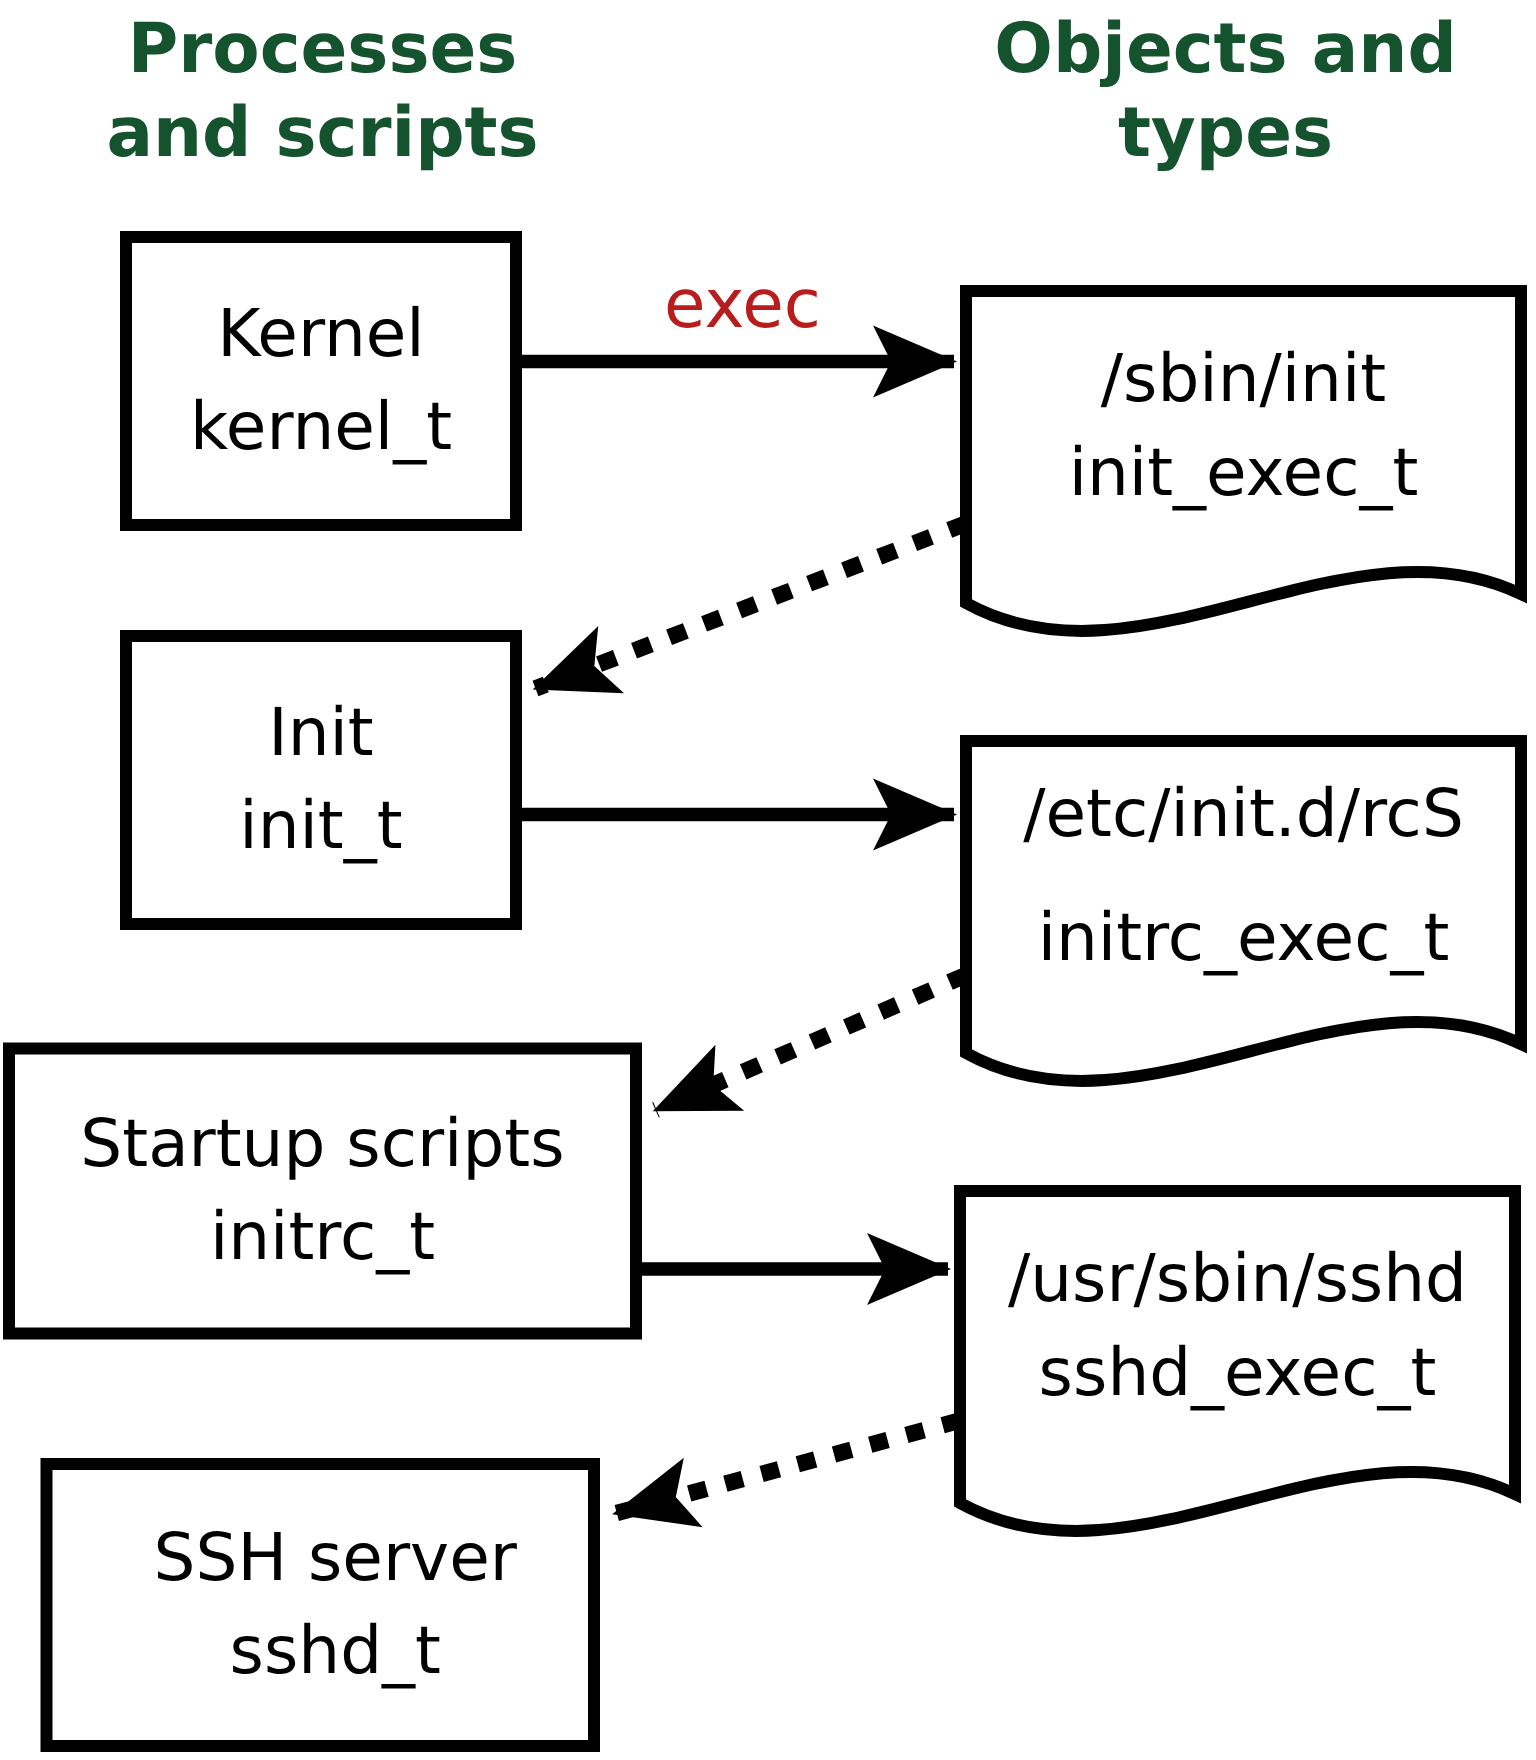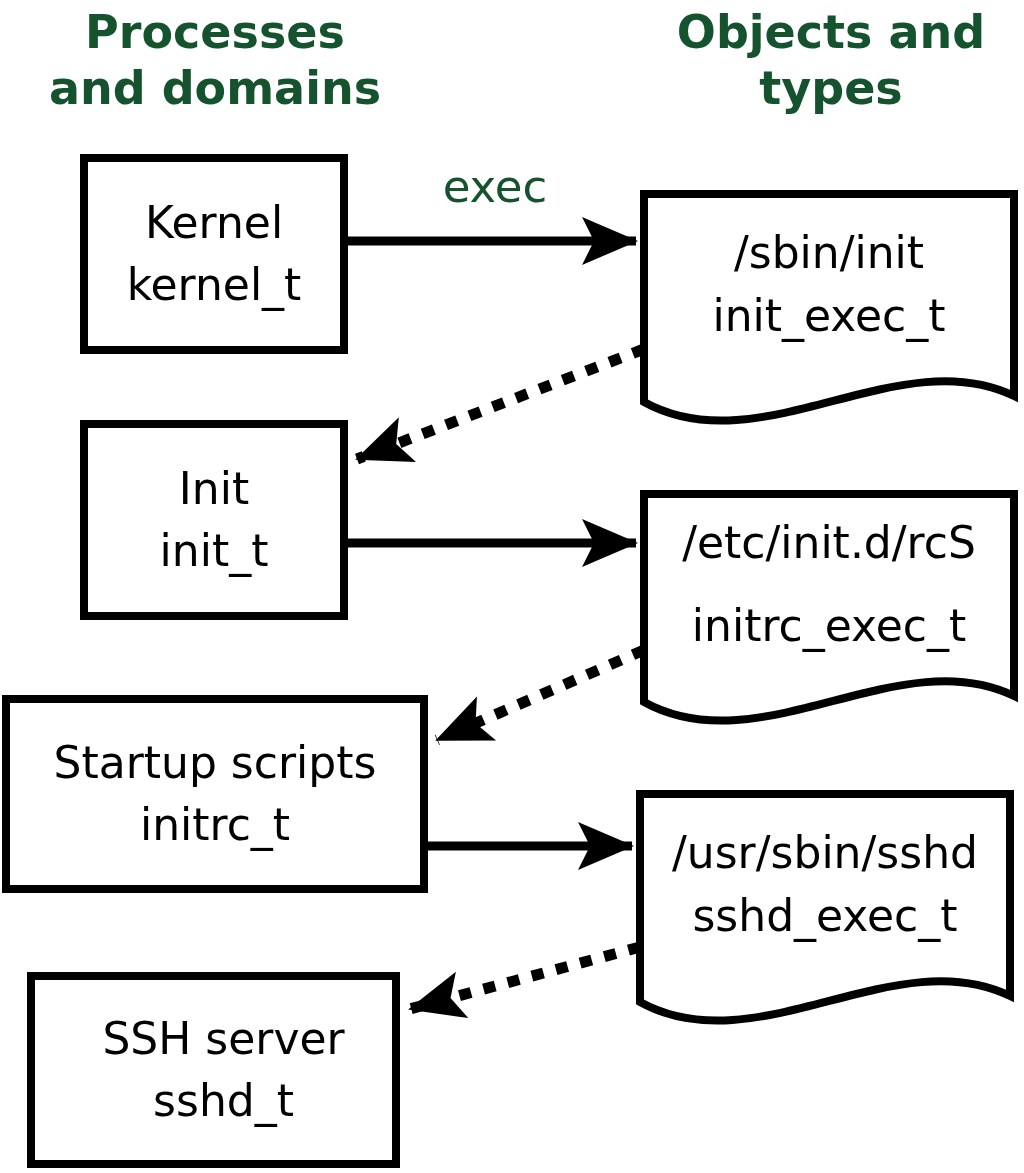--- a/index.html
+++ b/index.html
@@ -19,21 +19,21 @@
   .col-header {
     position: absolute;
     text-align: center;
     font-weight: bold;
     font-size: 46px;
     line-height: 1.22;
     color: #14532d;
     white-space: nowrap;
   }
   .hdr-left  { left: 20px;  top: 4px;  width: 390px; }
-  .hdr-right { left: 638px; top: 4px;  width: 386px; }
+  .hdr-right { left: 624px; top: 4px;  width: 386px; }
 
   .pbox {
     position: absolute;
     box-sizing: border-box;
     background: #ffffff;
     border: 8px solid #000000;
     display: flex;
     flex-direction: column;
     align-items: center;
     justify-content: center;
@@ -62,43 +62,43 @@
     color: #000;
     white-space: nowrap;
   }
   .doctext-1 { left: 640px; top: 202px; }
   .doctext-2 { left: 640px; top: 502px; gap: 21px; }
   .doctext-3 { left: 636px; top: 802px; }
 
   .edge-label {
     position: absolute;
     left: 400px;
-    top: 160px;
+    top: 176px;
     width: 190px;
     text-align: center;
     font-size: 45px;
-    color: #14532d;
+    color: #b91c1c;
     white-space: nowrap;
   }
   .arrow-layer {
     position: absolute;
     left: 0; top: 0;
     width: 1024px;
     height: 1173px;
     pointer-events: none;
   }
 </style>
 </head>
 <body>
 
 <div class="canvas">
 
   <div class="col-header hdr-left">
     <div>Processes</div>
-    <div>and domains</div>
+    <div>and scripts</div>
   </div>
   <div class="col-header hdr-right">
     <div>Objects and</div>
     <div>types</div>
   </div>
 
   <div class="pbox box-kernel">
     <div>Kernel</div>
     <div>kernel_t</div>
   </div>

